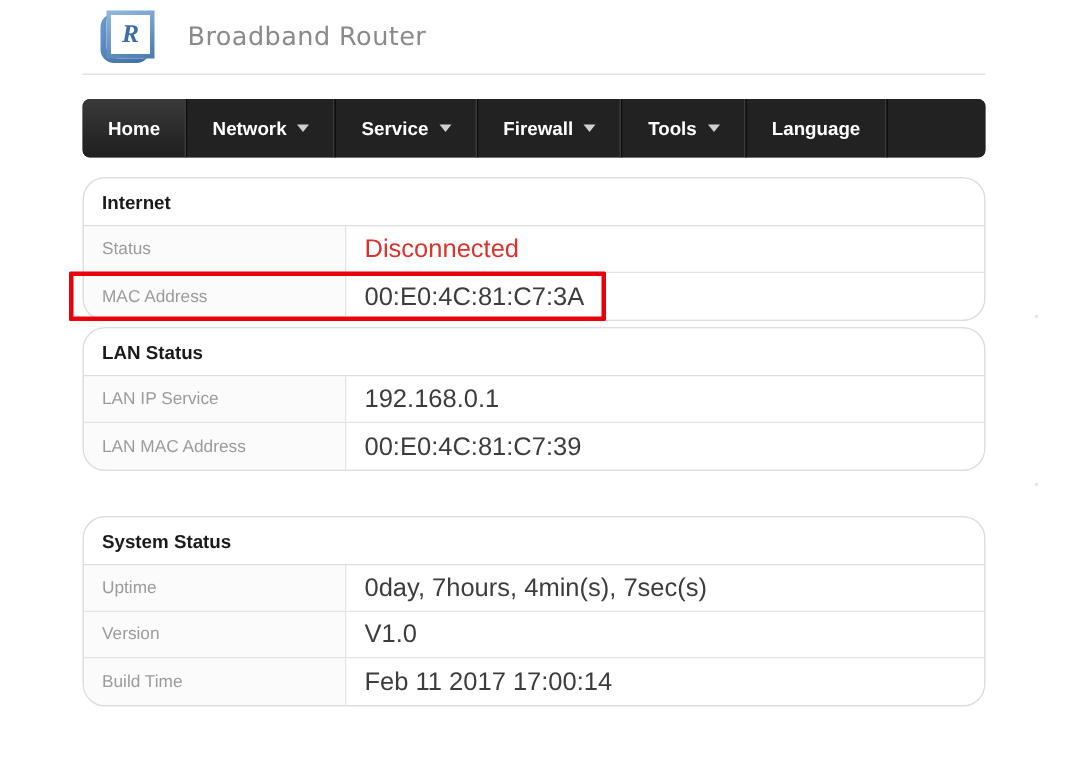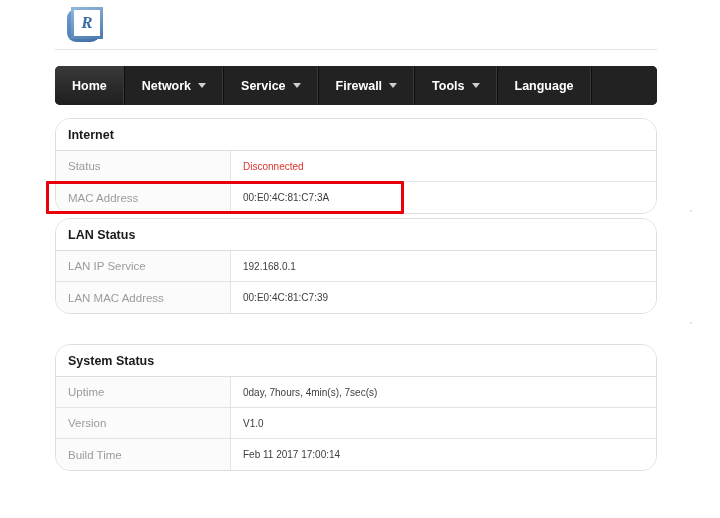--- a/index.html
+++ b/index.html
@@ -157,21 +157,21 @@
     font-size: 11.5px;
     color: #9b9b9b;
     background: #fbfbfb;
     border-right: 1px solid #e3e3e3;
   }
   .row .cell-value {
     flex: 1 1 auto;
     display: flex;
     align-items: center;
     padding-left: 12px;
-    font-size: 10px;
+    font-size: 17px;
     color: #3d3d3d;
     background: #ffffff;
   }
   .row .cell-value.status-bad { color: #d9332b; }
 
   
   .annot-rect {
     position: absolute;
     left: 46px;
     top: 181px;
@@ -194,20 +194,21 @@
 
 <div id="page">
 
   <div class="brand-bar">
     <div class="brand-logo">
       <div class="logo-shadow"></div>
       <div class="logo-face">
         <span class="logo-letter">R</span>
       </div>
     </div>
+    <div class="brand-title">Broadband Router</div>
   </div>
 
   <div class="navbar" id="navbar">
     <div class="nav-item active">
         <span>Home</span>
       </div>
       <div class="nav-item">
         <span>Network</span>
         <span class="caret"></span>
       </div>

